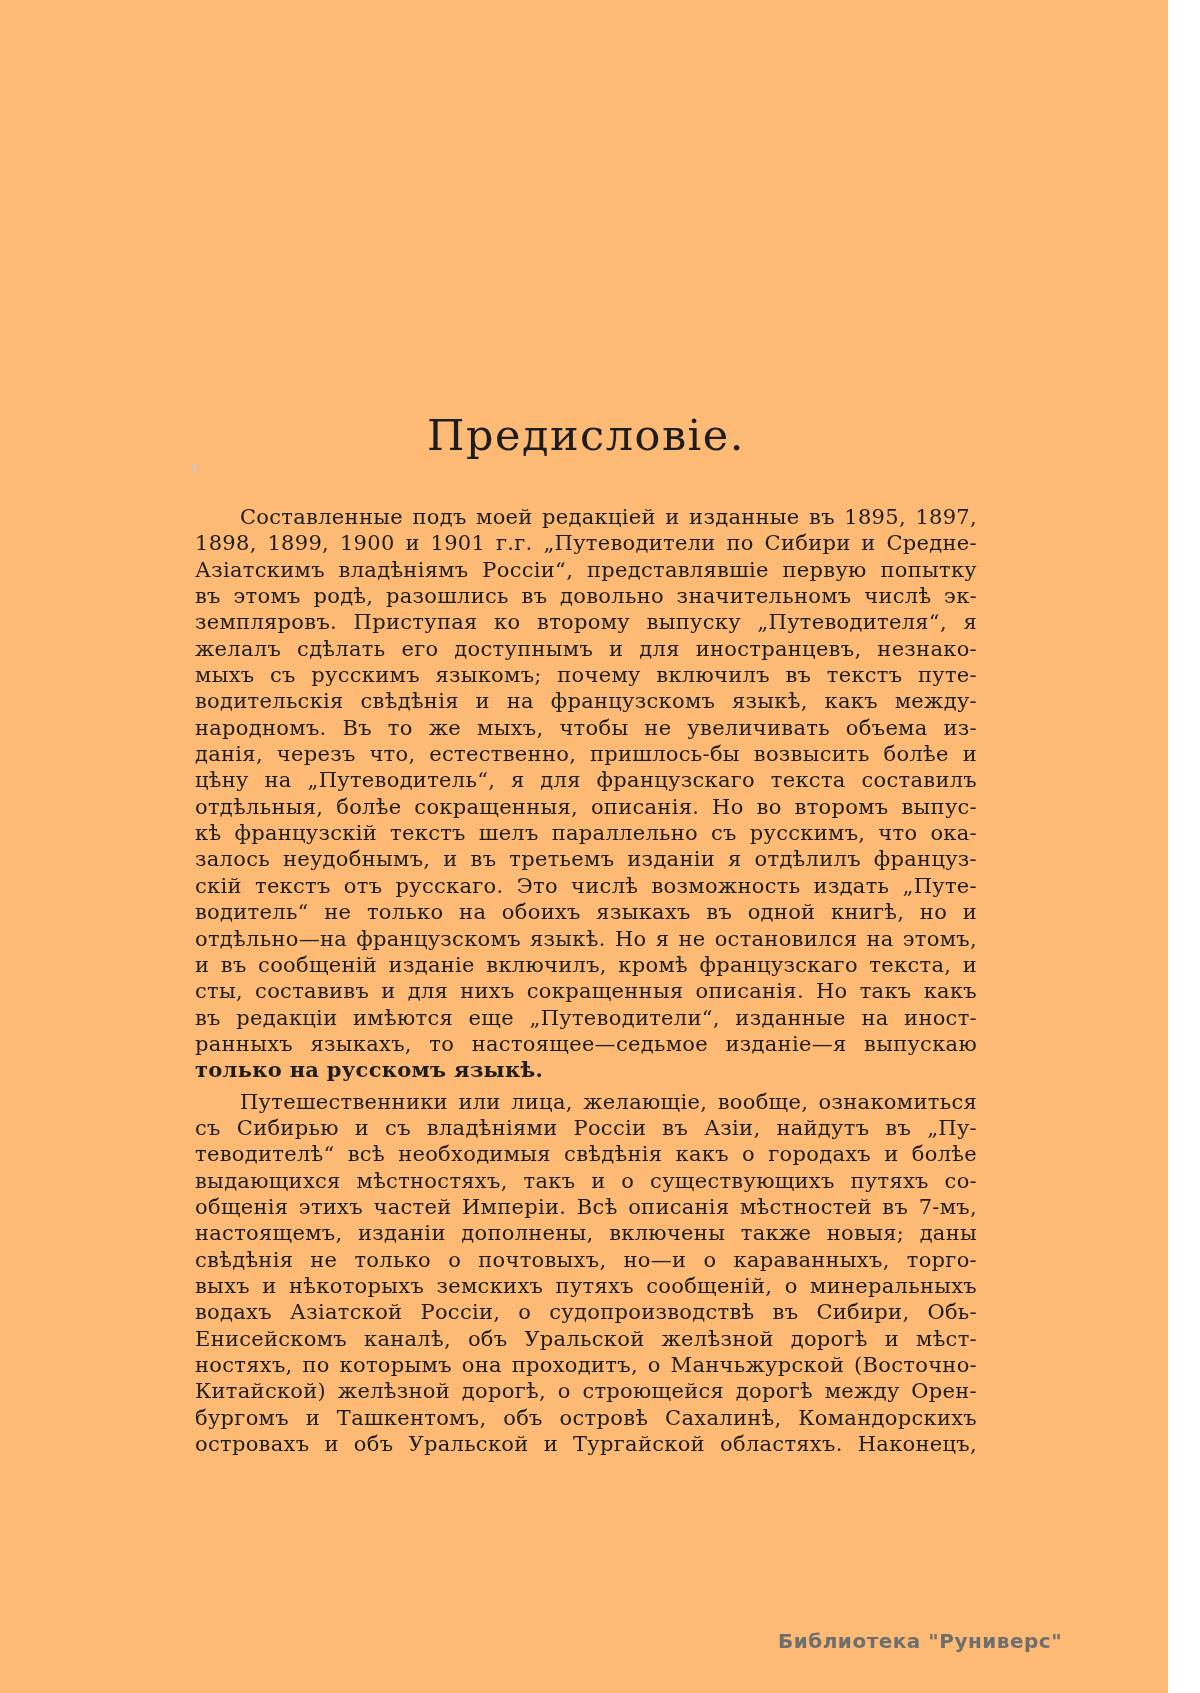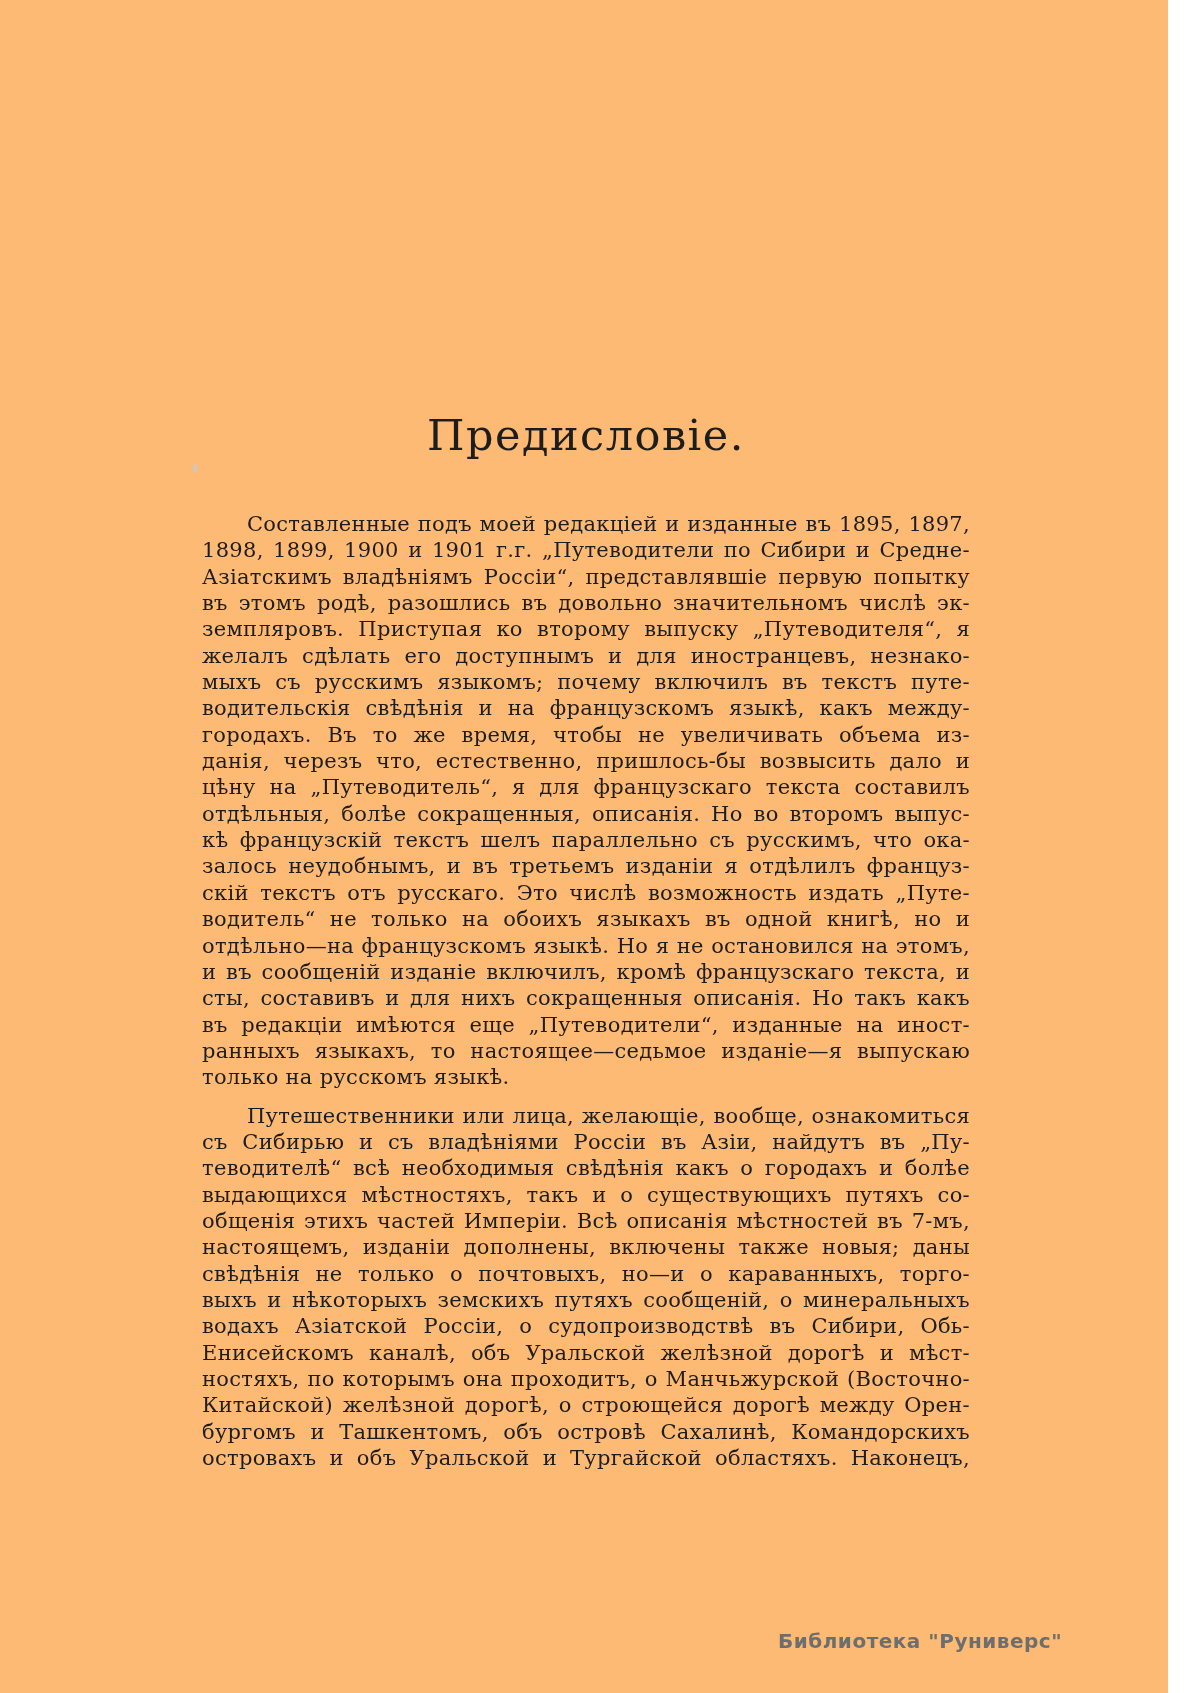--- a/index.html
+++ b/index.html
@@ -30,31 +30,32 @@
   .text-block {
     position: absolute;
     left: 190px;
     top: 499px;
     width: 792px;
     font-size: 21px;
     line-height: 26.35px;
     letter-spacing: 0.3px;
     color: #1d1d1d;
   }
-  .paragraph { margin: 12px; padding: 0; }
+  .paragraph { margin: 5px; padding: 0; }
   .line {
     height: 26.35px;
     text-align: justify;
     text-align-last: justify;
     -moz-text-align-last: justify;
     overflow: hidden;
   }
   .line.first { text-indent: 45px; }
   .line.last-short {
     text-align-last: left;
+    font-weight: bold;
     -moz-text-align-last: left;
   }
   .watermark {
     position: absolute;
     left: 778px;
     top: 1629px;
     font-family: "DejaVu Sans", sans-serif;
     font-weight: bold;
     font-size: 20px;
     letter-spacing: 0.5px;
@@ -81,22 +82,22 @@
   <div class="text-block">
       <div class="paragraph">
         <div class="line first">Составленные подъ моей редакціей и изданные въ 1895, 1897,</div>
         <div class="line">1898, 1899, 1900 и 1901 г.г. „Путеводители по Сибири и Средне-</div>
         <div class="line">Азіатскимъ владѣніямъ Россіи“, представлявшіе первую попытку</div>
         <div class="line">въ этомъ родѣ, разошлись въ довольно значительномъ числѣ эк-</div>
         <div class="line">земпляровъ. Приступая ко второму выпуску „Путеводителя“, я</div>
         <div class="line">желалъ сдѣлать его доступнымъ и для иностранцевъ, незнако-</div>
         <div class="line">мыхъ съ русскимъ языкомъ; почему включилъ въ текстъ путе-</div>
         <div class="line">водительскія свѣдѣнія и на французскомъ языкѣ, какъ между-</div>
-        <div class="line">городахъ. Въ то же время, чтобы не увеличивать объема из-</div>
-        <div class="line">данія, черезъ что, естественно, пришлось-бы возвысить дало и</div>
+        <div class="line">народномъ. Въ то же мыхъ, чтобы не увеличивать объема из-</div>
+        <div class="line">данія, черезъ что, естественно, пришлось-бы возвысить болѣе и</div>
         <div class="line">цѣну на „Путеводитель“, я для французскаго текста составилъ</div>
         <div class="line">отдѣльныя, болѣе сокращенныя, описанія. Но во второмъ выпус-</div>
         <div class="line">кѣ французскій текстъ шелъ параллельно съ русскимъ, что ока-</div>
         <div class="line">залось неудобнымъ, и въ третьемъ изданіи я отдѣлилъ француз-</div>
         <div class="line">скій текстъ отъ русскаго. Это числѣ возможность издать „Путе-</div>
         <div class="line">водитель“ не только на обоихъ языкахъ въ одной книгѣ, но и</div>
         <div class="line">отдѣльно—на французскомъ языкѣ. Но я не остановился на этомъ,</div>
         <div class="line">и въ сообщеній изданіе включилъ, кромѣ французскаго текста, и</div>
         <div class="line">сты, составивъ и для нихъ сокращенныя описанія. Но такъ какъ</div>
         <div class="line">въ редакціи имѣются еще „Путеводители“, изданные на иност-</div>

